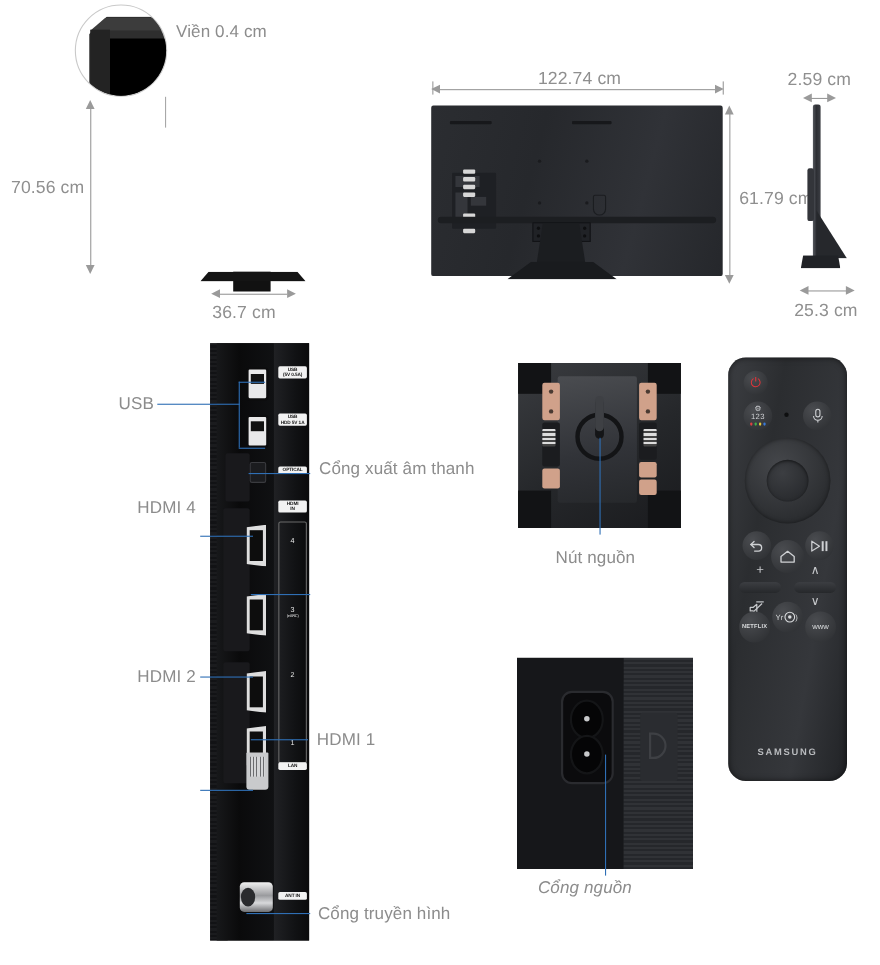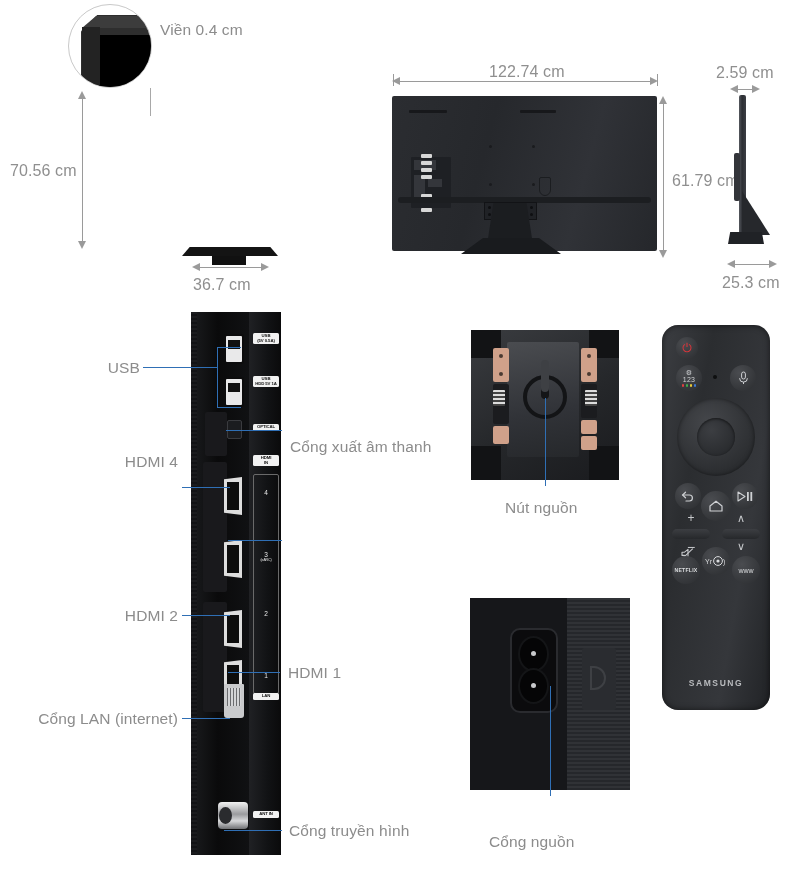--- a/index.html
+++ b/index.html
@@ -502,37 +502,36 @@
     </div>
   </div>
 
   <div class="leader h" style="left:143px; top:367px; width:75px;"></div>
   <div class="leader v" style="left:217px; top:347px; height:60px;"></div>
   <div class="leader h" style="left:217px; top:347px; width:24px;"></div>
   <div class="leader h" style="left:217px; top:407px; width:24px;"></div>
   <div class="lbl" style="left:140px; top:358px; transform:translateX(-100%);">USB</div>
 
   <div class="leader h" style="left:226px; top:430px; width:56px;"></div>
-  <div class="lbl wrap" style="left:290px; top:417px; width:190px;margin-top:20px;">
+  <div class="lbl wrap" style="left:290px; top:417px; width:190px;">
     <div>Cổng xuất âm thanh</div>
   </div>
 
   <div class="leader h" style="left:182px; top:487px; width:48px;"></div>
   <div class="lbl" style="left:178px; top:452px; transform:translateX(-100%);">HDMI 4</div>
 
   <div class="leader h" style="left:228px; top:540px; width:54px;"></div>
 
   <div class="leader h" style="left:182px; top:615px; width:48px;"></div>
   <div class="lbl" style="left:178px; top:606px; transform:translateX(-100%);">HDMI 2</div>
 
   <div class="leader h" style="left:228px; top:672px; width:52px;"></div>
   <div class="lbl" style="left:288px; top:663px;">HDMI 1</div>
 
   <div class="leader h" style="left:182px; top:718px; width:48px;"></div>
-  <div class="lbl" style="left:178px; top:709px; transform:translateX(-100%);">Cổng LAN (internet)</div>
 
   <div class="leader h" style="left:224px; top:830px; width:58px;"></div>
   <div class="lbl" style="left:289px; top:821px;">Cổng truyền hình</div>
 
   <div id="pwrphoto">
     <div class="corner" style="left:0; top:0;"></div>
     <div class="corner" style="right:0; top:0;"></div>
     <div class="corner" style="left:0; bottom:0; height:34px;"></div>
     <div class="corner" style="right:0; bottom:0; height:34px;"></div>
     <div class="plate"></div>
@@ -561,21 +560,21 @@
     <div class="right"></div>
     <div class="socketframe"></div>
     <div class="lobe" style="top:38px;"></div>
     <div class="lobe" style="top:70px;"></div>
     <div class="pin" style="left:61px; top:53px;"></div>
     <div class="pin" style="left:61px; top:85px;"></div>
     <div class="dlogo"></div>
     <div class="dglyph"></div>
   </div>
   <div class="leader v" style="left:550px; top:686px; height:110px;"></div>
-  <div class="lbl" style="left:489px; top:832px;">Cổng nguồn</div>
+  <div class="lbl" style="left:489px; top:798px;font-style:italic;">Cổng nguồn</div>
 
   <div id="remote">
     <div class="btn pwr">⏻</div>
     <div class="btn colorkey">
       <span class="g1">⚙</span>
       <span class="g2">123</span>
       <span class="dots">
         <i style="background:#e04040"></i>
           <i style="background:#3fae4a"></i>
           <i style="background:#e8c93a"></i>

